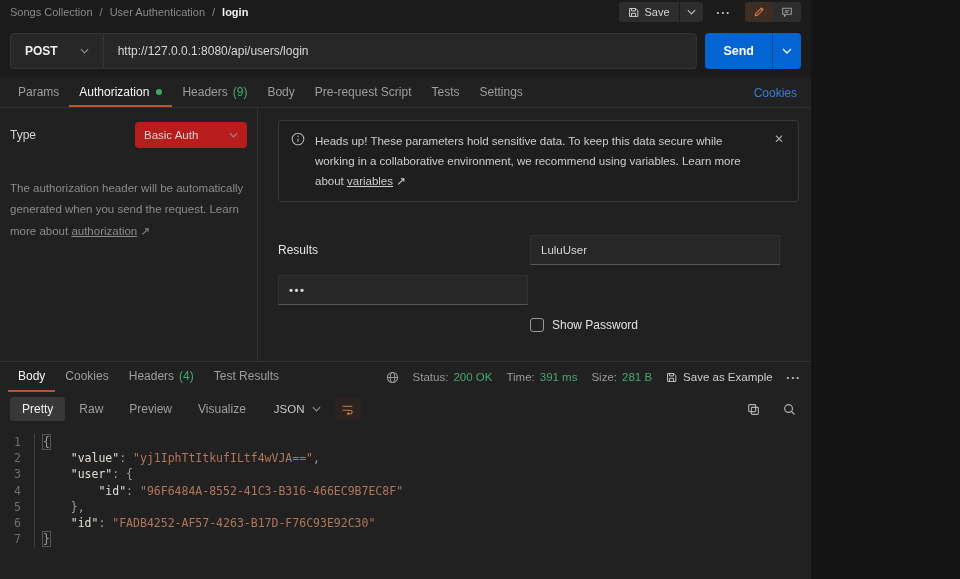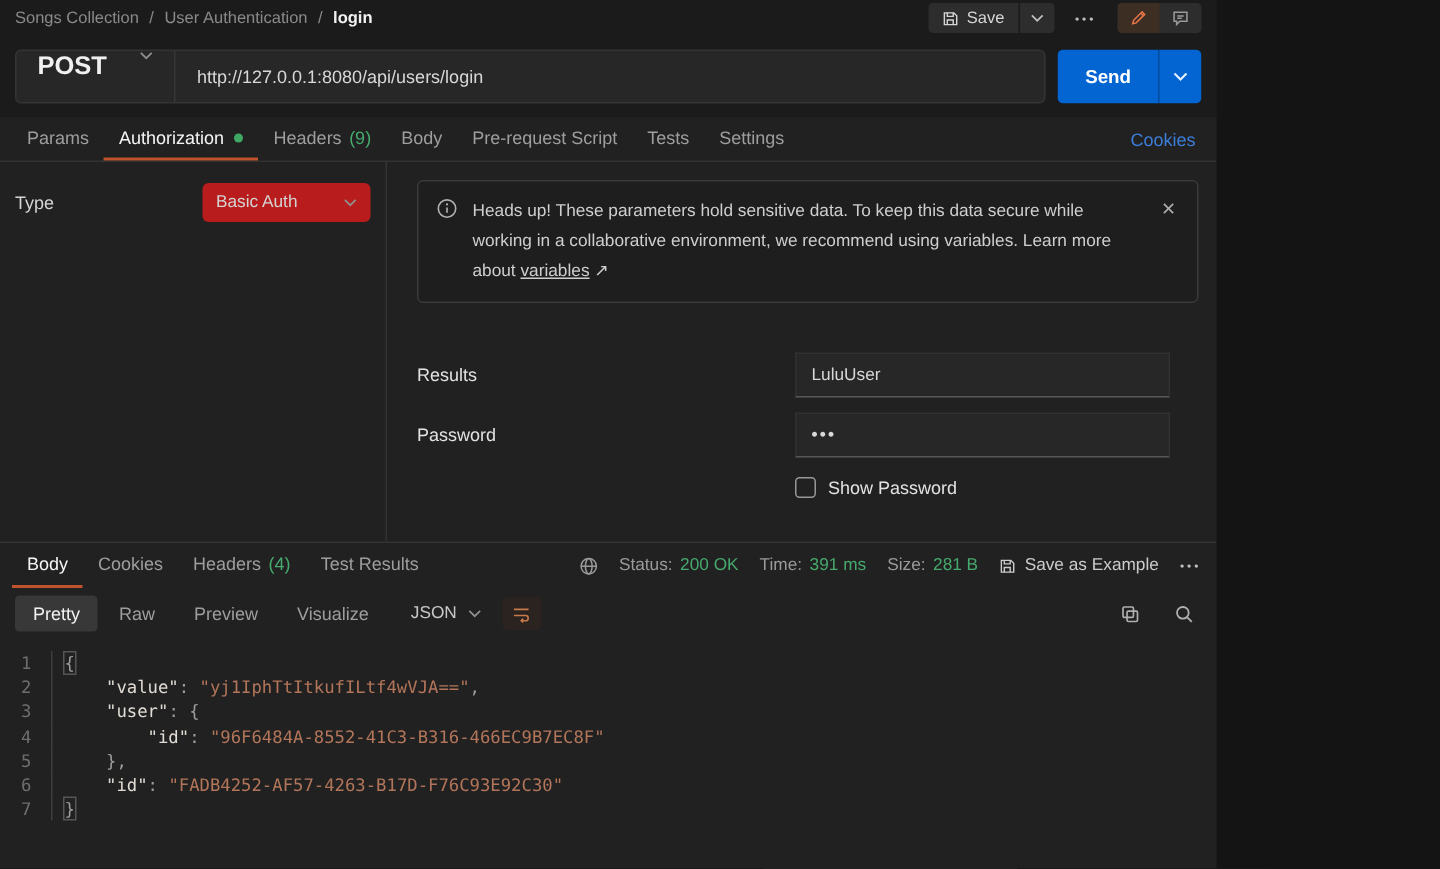--- a/index.html
+++ b/index.html
@@ -25,22 +25,22 @@
   .edit-group { display:flex; background:#2d2d2d; border-radius:3px; overflow:hidden; }
   .icon-btn { width:28px; height:20px; display:flex; align-items:center; justify-content:center;
               background:transparent; border:none; color:#9a9a9a; cursor:pointer; }
   .icon-btn.pencil-active { background:#3d2e23; color:#e8764b; }
 
   
   .url-row { height:54px; background:#1b1b1b; display:flex; align-items:center; gap:8px;
              padding:8px 10px; flex:0 0 auto; }
   .url-box { flex:1; display:flex; align-items:stretch; height:36px; background:#272727;
              border:1px solid #343434; border-radius:4px; overflow:hidden; }
-  .method { display:flex; align-items:flex-start; gap:22px; padding:0 14px; background:transparent;
-            border:none; border-right:1px solid #363636; color:#f0f0f0; font-size:17px;
+  .method { display:flex; align-items:center; gap:22px; padding:0 14px; background:transparent;
+            border:none; border-right:1px solid #363636; color:#f0f0f0; font-size:12px;
             font-weight:bold; cursor:pointer; font-family:inherit; }
   .method .chev { color:#8f8f8f; display:flex; }
   .url-input { flex:1; background:transparent; border:none; outline:none; color:#d8d8d8;
                font-size:12px; padding:0 14px; font-family:inherit; }
   .send-group { display:flex; height:36px; border-radius:4px; overflow:hidden; }
   .send-main { background:#0265d2; color:#fff; border:none; font-size:12.5px; font-weight:bold;
                padding:0 18px; cursor:pointer; font-family:inherit; }
   .send-caret { background:#0265d2; border:none; border-left:1px solid rgba(0,0,0,0.25);
                 color:#eaf3ff; padding:0 9px; cursor:pointer; display:flex; align-items:center; }
 
@@ -240,41 +240,41 @@
         <span class="type-label">Type</span>
         <button class="type-select">
           <span>Basic Auth</span>
           <span class="chev">
             <svg width="9" height="6" viewBox="0 0 10 6" fill="none" stroke="currentColor" stroke-width="1.3">
                 <path d="M1 1l4 4 4-4"></path>
               </svg>
           </span>
         </button>
       </div>
+      <p class="auth-desc"><span>The authorization header will be automatically generated when you send the request. Learn more about </span><a>authorization</a> <span>↗</span></p>
     </div>
 
     <div class="auth-right">
       <div class="banner">
         <span class="info">
           <svg width="14" height="14" viewBox="0 0 14 14" fill="none" stroke="currentColor" stroke-width="1.1">
               <circle cx="7" cy="7" r="5.8"></circle>
               <path d="M7 6.4v3.4"></path>
               <circle cx="7" cy="4.3" r="0.75" fill="currentColor" stroke="none"></circle>
             </svg>
         </span>
         <p class="banner-text"><span>Heads up! These parameters hold sensitive data. To keep this data secure while working in a collaborative environment, we recommend using variables. Learn more about </span><a>variables</a> <span>↗</span></p>
         <button class="banner-close">✕</button>
       </div>
 
       <div class="form-row">
         <span class="form-label">Results</span>
         <input class="form-input" type="text" value="LuluUser" style="">
       </div>
       <div class="form-row">
-        <span class="form-label">Password</span>
         <input class="form-input pw" type="text" value="•••" style="">
       </div>
       <div class="check-row">
         <span class="check-spacer"></span>
         <span class="checkbox"></span>
         <span class="check-label">Show Password</span>
       </div>
     </div>
   </div>
 

